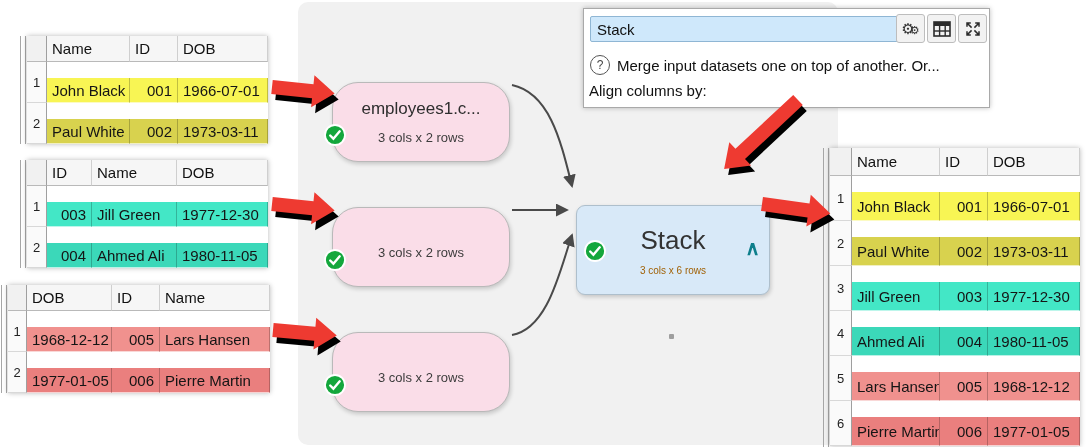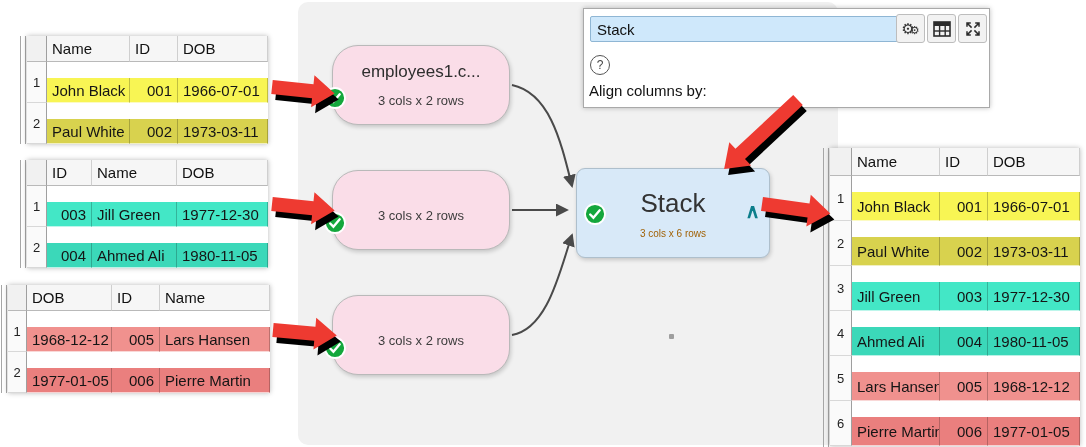--- a/index.html
+++ b/index.html
@@ -16,21 +16,21 @@
   .dtable{position:absolute;background:#fff;box-shadow:0 0 5px rgba(0,0,0,0.28);font-size:15px;color:#151515;}
   .dtable > div{display:flex;align-items:center;padding:0 5px;box-sizing:border-box;overflow:hidden;white-space:nowrap;}
   .hcell{background:#f6f6f6;border-right:1px solid #cfcfcf;border-bottom:1px solid #b9b9b9;color:#111;}
   .hcell.corner{background:#f1f1f1;border-right:1px solid #9f9f9f;}
   .ncell{background:#fafafa;border-right:1px solid #9f9f9f;border-bottom:1px solid #d8d8d8;font-size:13px;color:#222;justify-content:center;padding:0 2px;}
   .dcell{border-right:1px solid rgba(0,0,0,0.22);border-bottom:1px solid rgba(255,255,255,0.65);margin-top:16px;}
 
   .window-edge{position:absolute;width:4px;border-left:1px solid #a6a6a6;border-right:1px solid #a6a6a6;}
 
   
-  .node{position:absolute;box-sizing:border-box;display:flex;flex-direction:column;align-items:center;justify-content:center;box-shadow:1px 2px 4px rgba(0,0,0,0.18);}
+  .node{position:absolute;box-sizing:border-box;display:flex;flex-direction:column;align-items:center;justify-content:center;box-shadow:1px 2px 4px rgba(0,0,0,0.18);margin-top:37px;}
   .node-pink{width:178px;height:80px;border-radius:26px;background:#fadde8;border:1.5px solid #b9b9b9;}
   .node-blue{width:194px;height:90px;border-radius:9px;background:#d8e9f8;border:1.5px solid #aebfcc;}
   .node-title{font-size:17px;color:#2e2e2e;}
   .node-sub{font-size:13px;color:#3c3c3c;margin-top:11px;}
   .stack-title{font-size:26px;color:#333;}
   .stack-sub{font-size:10px;color:#a16207;margin-top:9px;}
   .check{position:absolute;width:22px;height:22px;}
   .check svg{display:block;}
   .caret-out{position:absolute;right:9px;top:32px;font-size:20px;font-weight:bold;color:#0d7e8b;line-height:20px;}
 
@@ -203,20 +203,21 @@
     <button class="pbtn expand">
       <svg width="18" height="18" viewBox="0 0 18 18" fill="none" stroke="#2b2b2b" stroke-width="1.5">
         <path d="M11.2 3H15v3.8M15 3l-4.6 4.6"></path>
         <path d="M6.8 3H3v3.8M3 3l4.6 4.6"></path>
         <path d="M15 11.2V15h-3.8M15 15l-4.6-4.6"></path>
         <path d="M3 11.2V15h3.8M3 15l4.6-4.6"></path>
       </svg>
     </button>
     <div class="desc-row">
       <span class="qmark">?</span>
+      <span>Merge input datasets one on top of another. Or...</span>
     </div>
     <div class="align-row-label">Align columns by:</div>
   </div>
 
   <svg class="overlay">
     <g transform="translate(276,93) rotate(6)">
         <polygon points="0,-7 41,-7 41,-16 63,0 41,16 41,7 0,7" fill="#000"></polygon>
       </g>
     <g transform="translate(272,87) rotate(6)">
         <polygon points="0,-7 41,-7 41,-16 63,0 41,16 41,7 0,7" fill="#ee3a31"></polygon>

